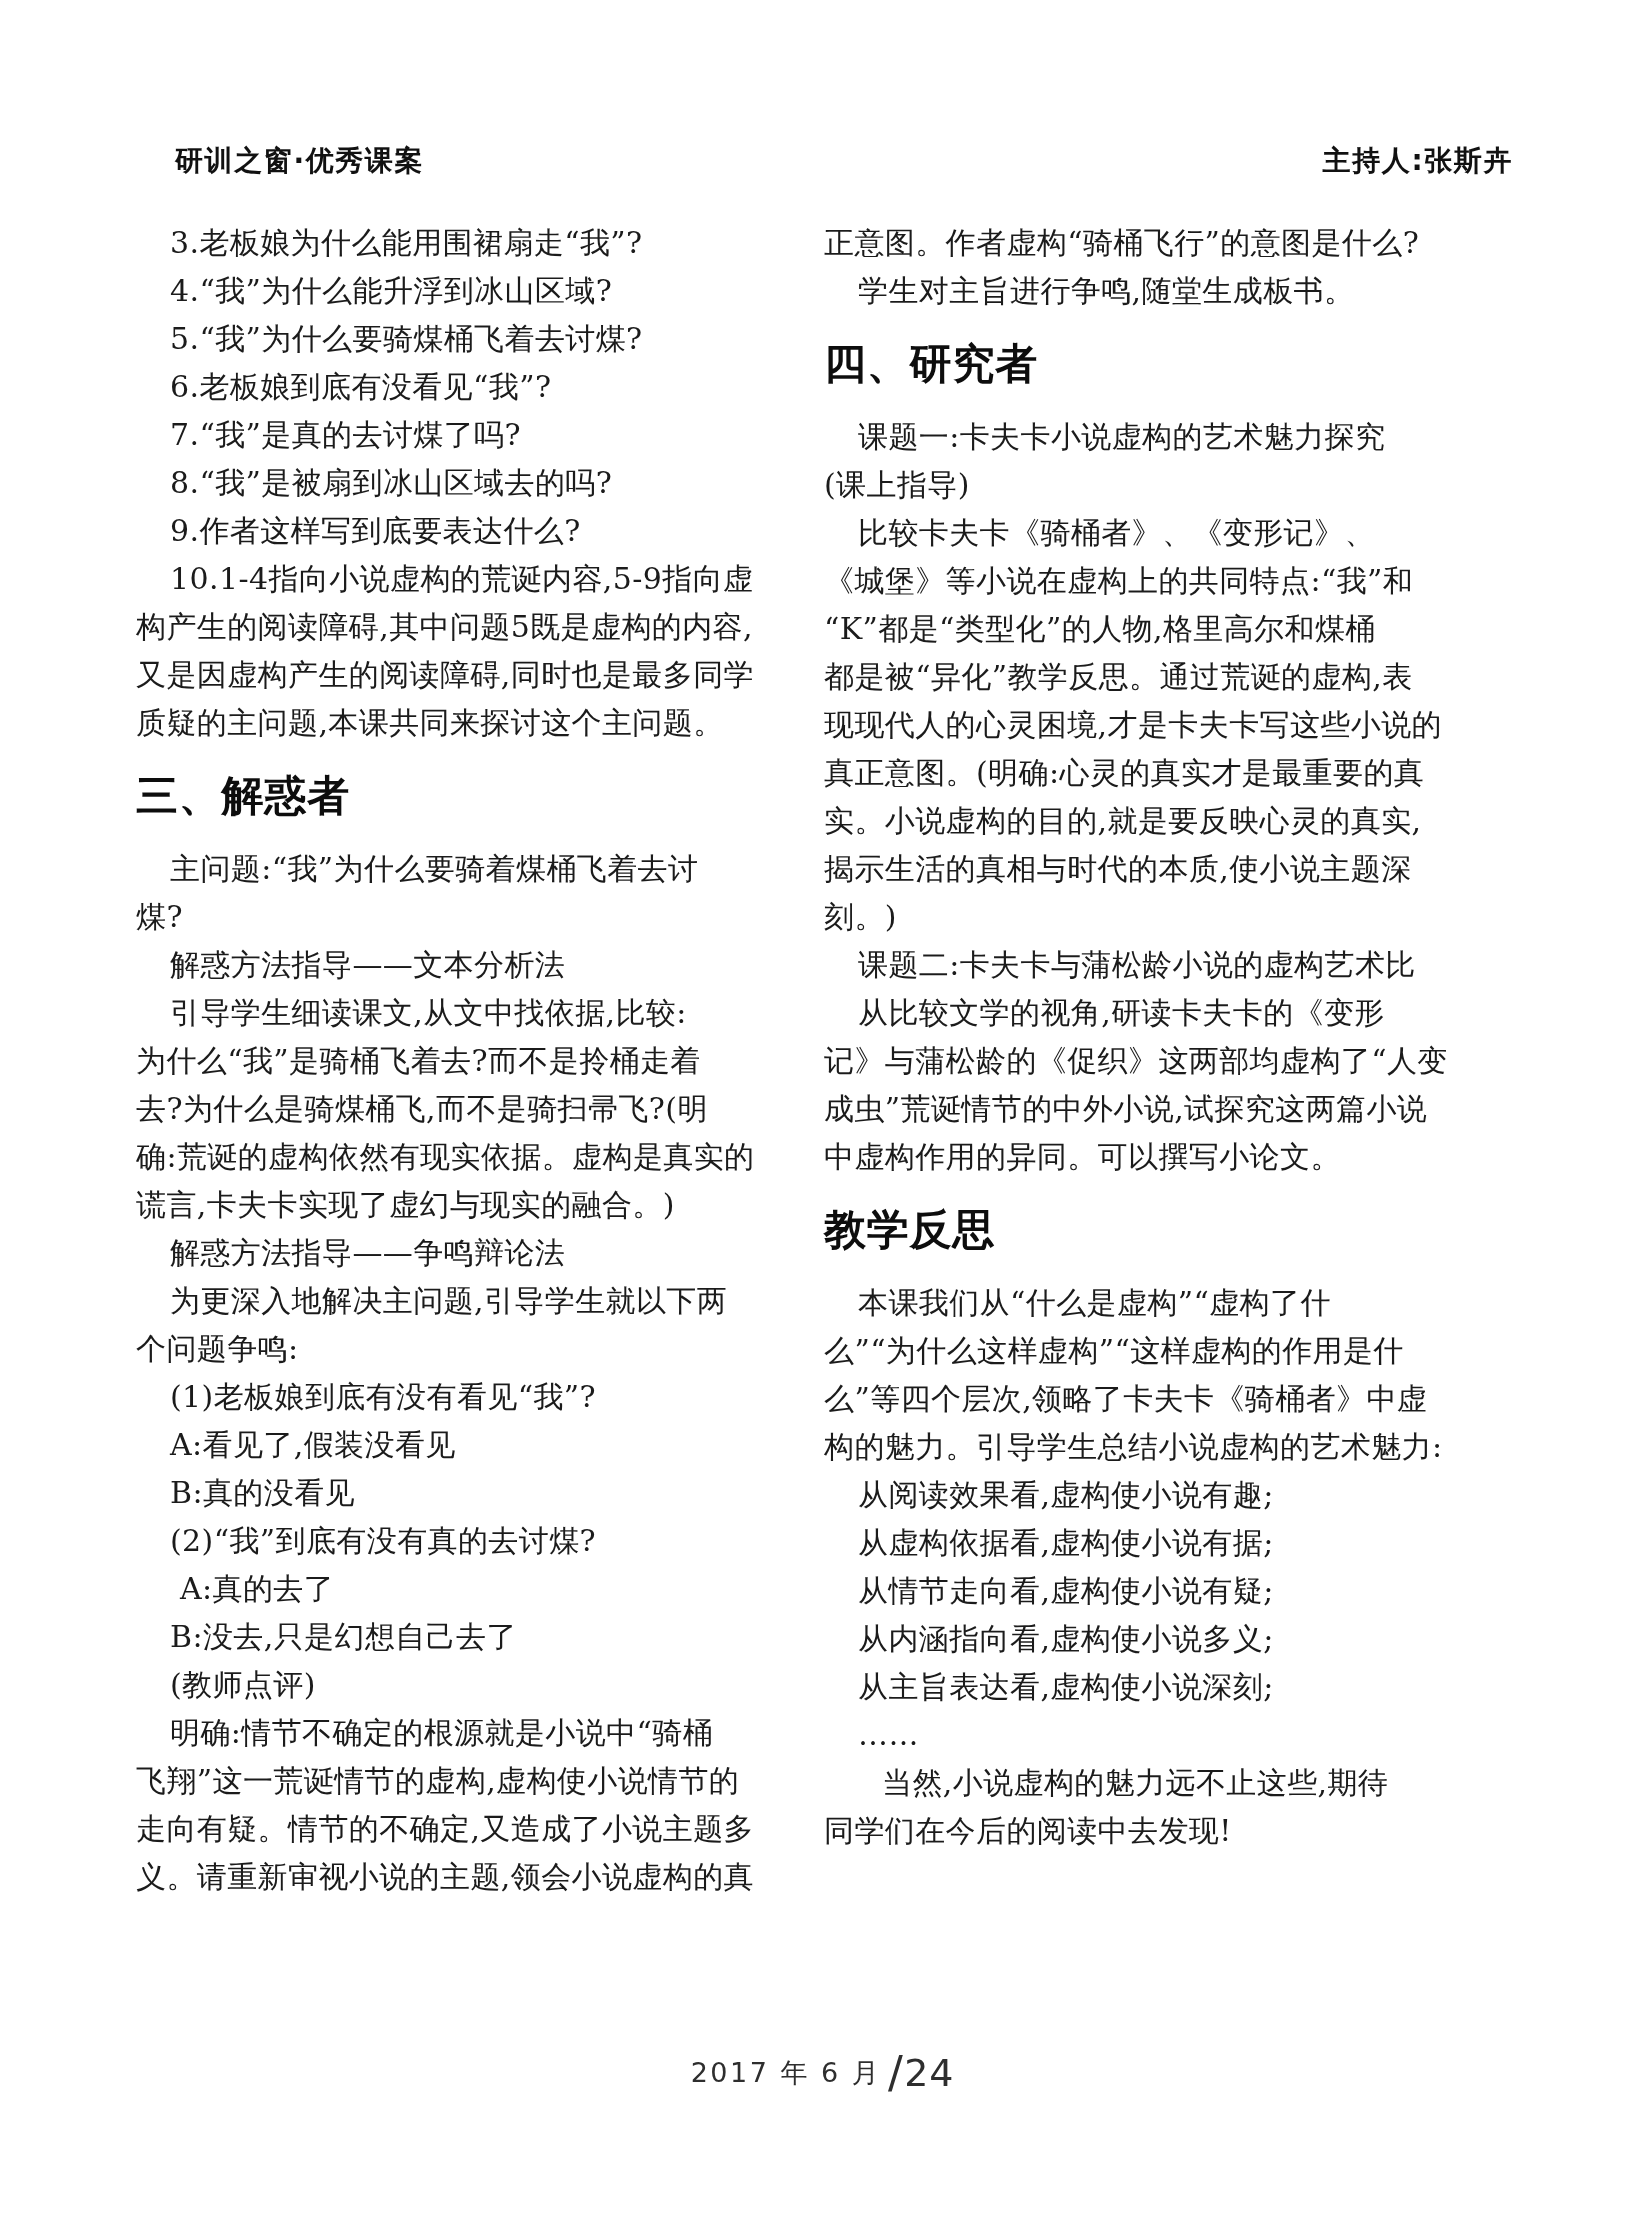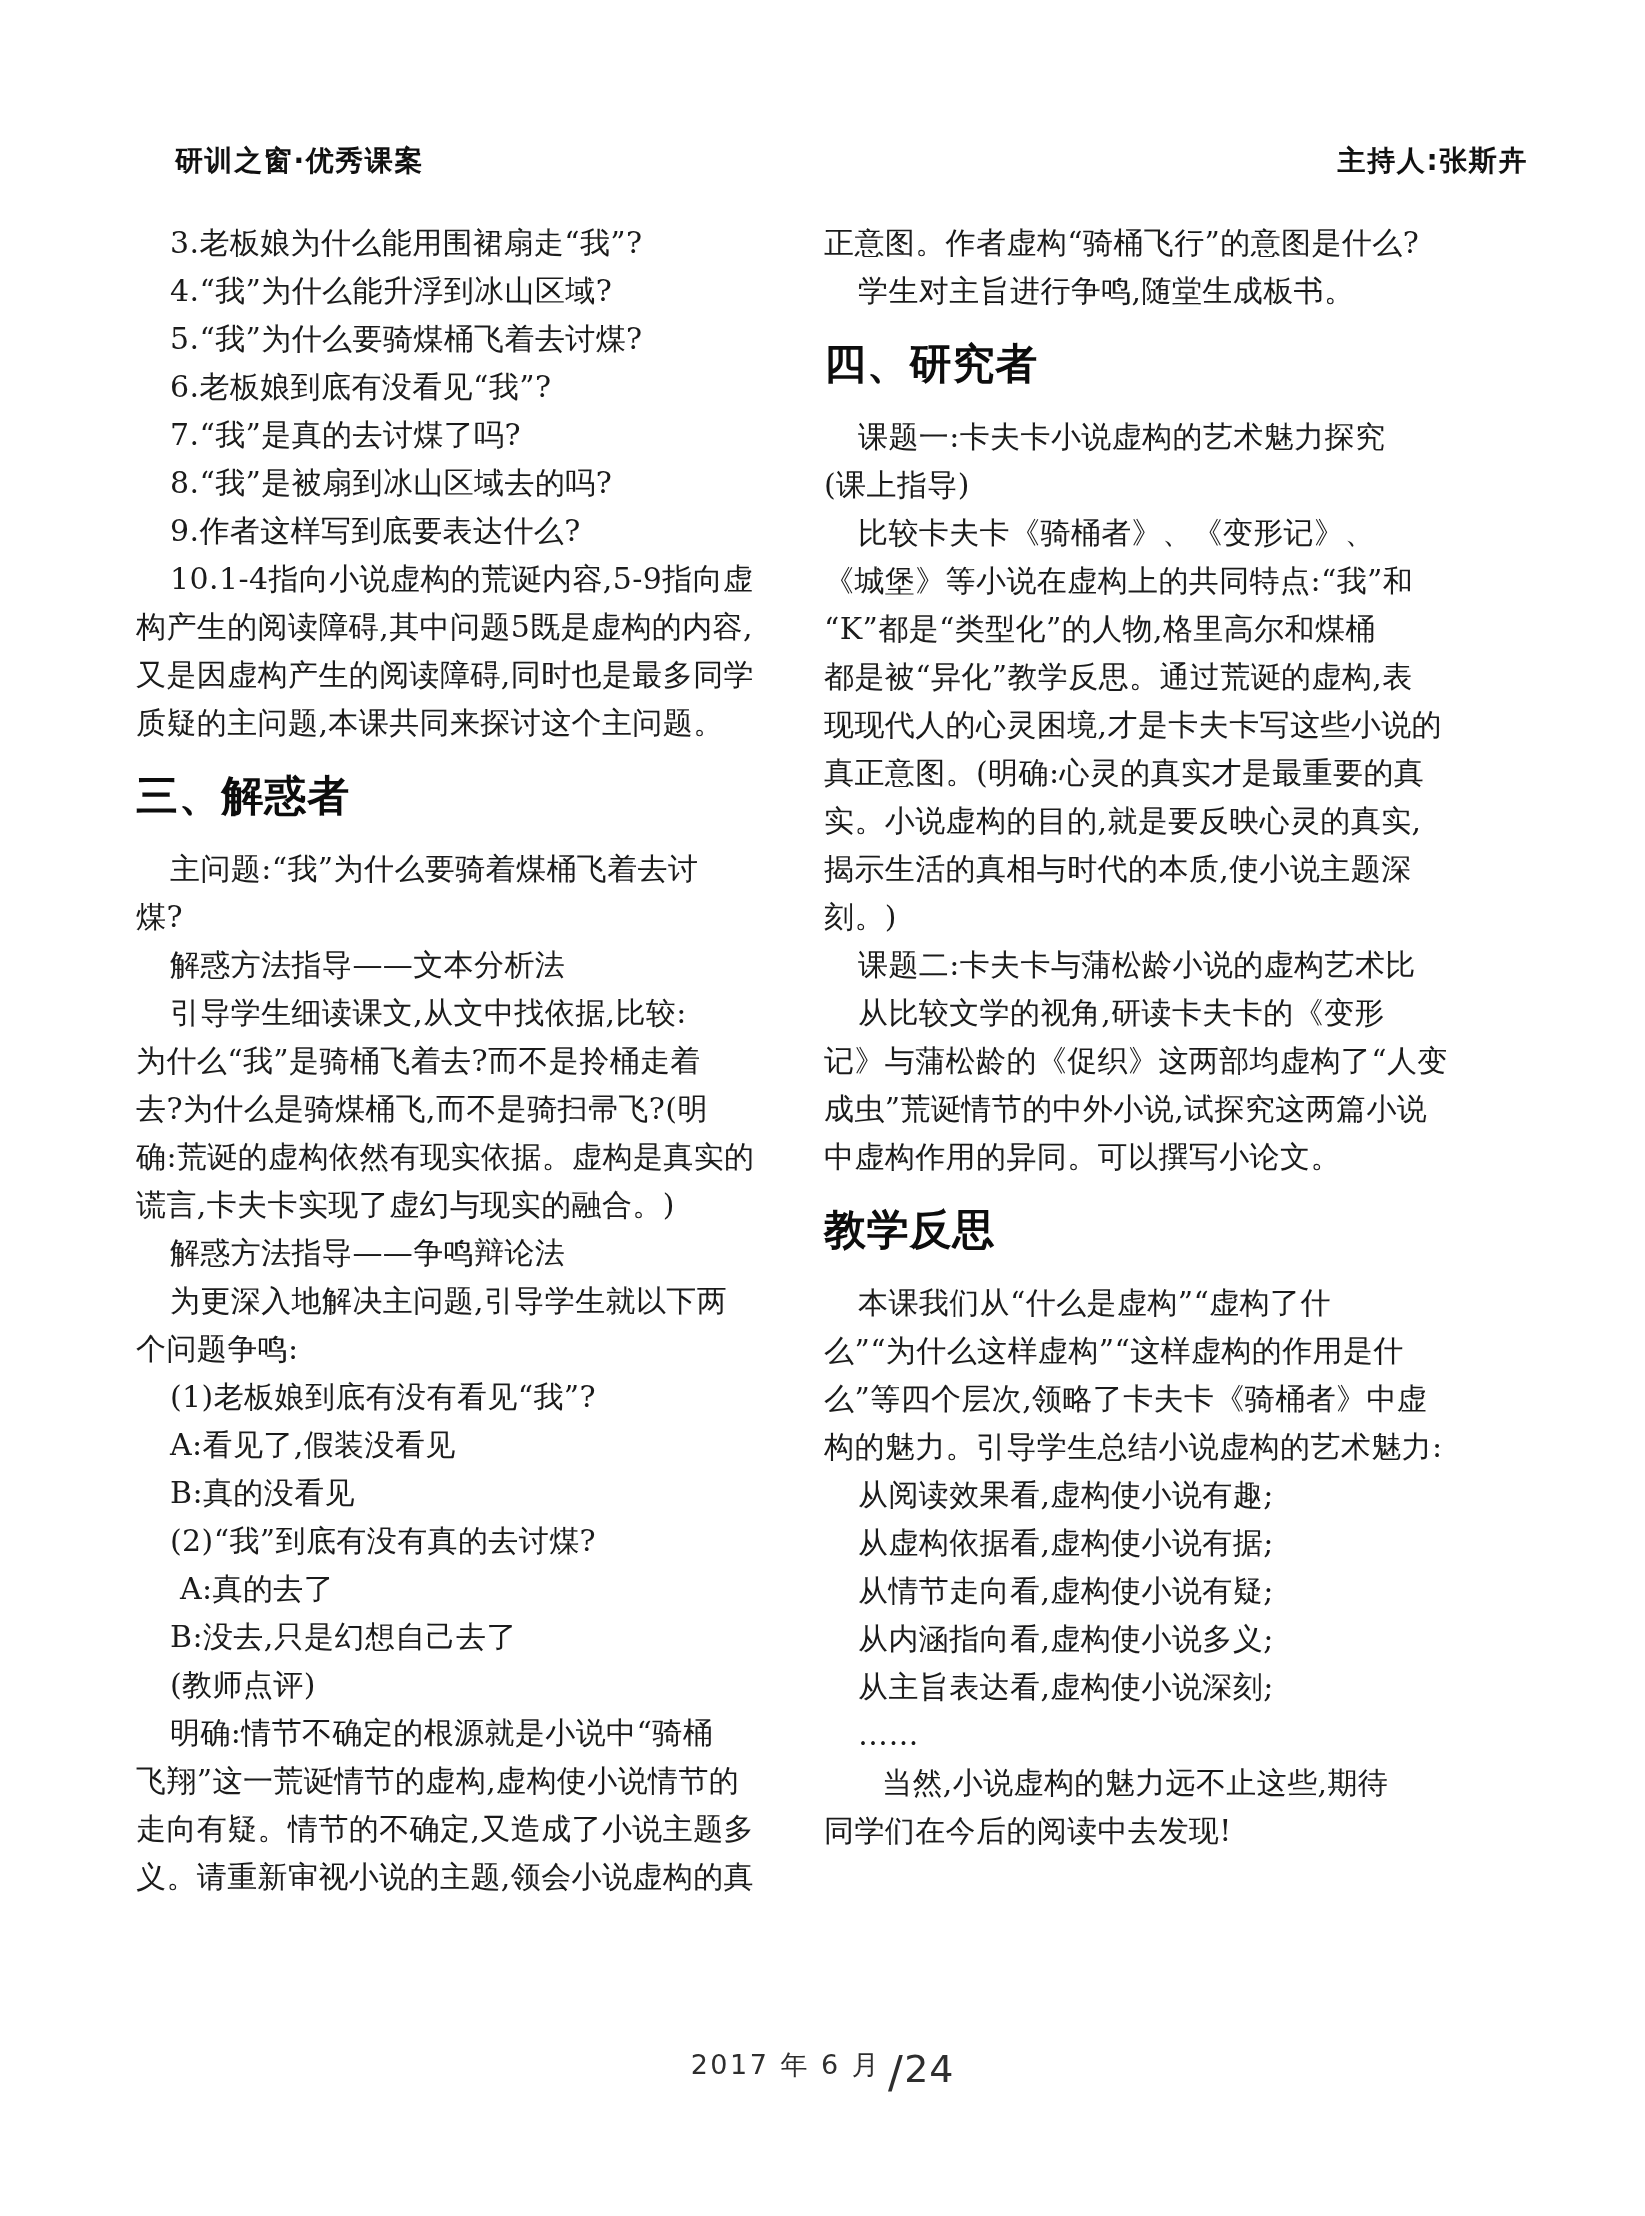--- a/index.html
+++ b/index.html
@@ -6,21 +6,21 @@
   .page {
     position:relative;
     width:1645px; height:2216px;
     background:#ffffff;
     color:#1b1b1b;
     overflow:hidden;
     font-family:"DejaVu Serif", serif;
   }
   
   .hdr {
-    position:absolute; left:175px; right:117px; top:142px;
+    position:absolute; left:175px; right:132px; top:142px;
     display:flex; justify-content:space-between; align-items:baseline;
     font-family:"DejaVu Sans","Liberation Sans",sans-serif;
     font-weight:bold; font-size:28px; color:#111;
     letter-spacing:1.6px;
   }
   
   .col {
     position:absolute; top:219px;
     font-size:30px; letter-spacing:0.4px;
   }
@@ -38,21 +38,21 @@
   .line.heading {
     font-family:"DejaVu Sans","Liberation Sans",sans-serif;
     font-weight:bold; font-size:42px; letter-spacing:0.8px;
     color:#0d0d0d;
     margin-top:25px; margin-bottom:25px;
     padding-left:0;
   }
   
   .ftr {
     position:absolute; left:0; right:0; top:2047px;
-    display:flex; justify-content:center; align-items:flex-start;
+    display:flex; justify-content:center; align-items:center;
     font-family:"DejaVu Sans","Liberation Sans",sans-serif;
     color:#2e2e2e;
   }
   .ftr .date  { font-size:27px; letter-spacing:2.5px; }
   .ftr .slash { font-size:44px; font-weight:400; margin:0 1.6px 0 6.6px; color:#2e2e2e; }
   .ftr .pageno{ font-size:38px; letter-spacing:0.8px; color:#2e2e2e; }
 </style>
 </head>
 <body>
 

